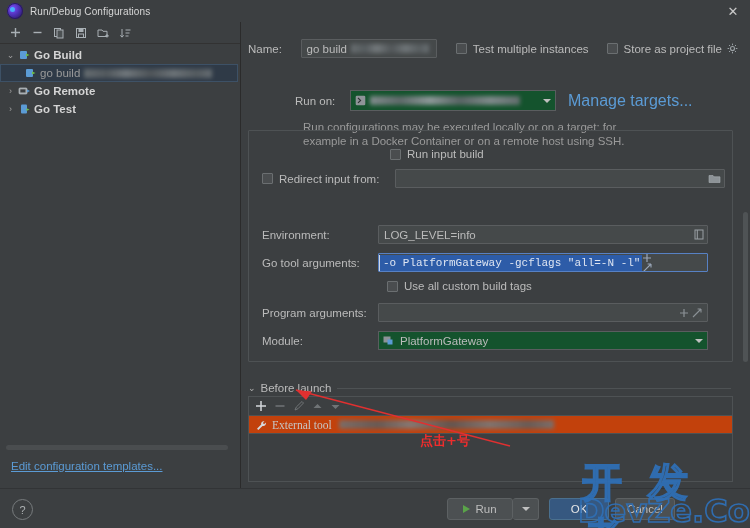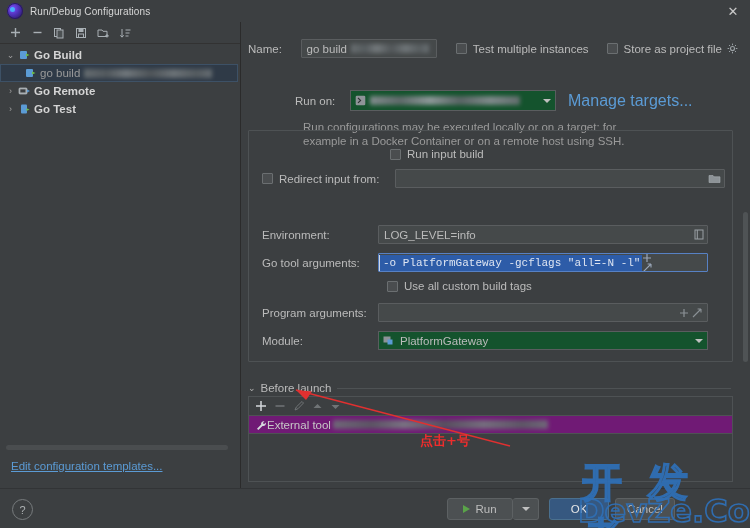--- a/index.html
+++ b/index.html
@@ -145,22 +145,22 @@
   .bl-title{color:#bbbbbb;font-size:11.5px;}
   .bl-rule{flex:1;height:1px;background:#4e5254;}
   .bl-box{
     position:absolute;left:7px;top:374px;width:483px;height:84px;
     border:1px solid #4e5254;
   }
   .bl-tb{height:18px;display:flex;align-items:center;padding-left:6px;gap:7px;}
   .bl-tb .bi{color:#b9bdc0;display:flex;align-items:center;}
   .bl-tb .bi.dis{opacity:.42;}
   .bl-item{
-    height:17px;background:#701a75;border-top:1px solid #4e5254;border-bottom:1px solid #4e5254;
-    display:flex;align-items:center;padding-left:6px;
+    height:17px;background:#c2410c;border-top:1px solid #4e5254;border-bottom:1px solid #4e5254;
+    display:flex;align-items:center;padding-left:6px;gap:5px;font-family:Liberation Serif, serif;
   }
   .bl-item .lbltxt{color:#c7c7c7;font-size:11.5px;}
 
   
   .footer{
     position:absolute;left:0;top:488px;width:750px;height:40px;
     background:#3c3f41;border-top:1px solid #323436;
   }
   .help{
     position:absolute;left:12px;top:10px;width:19px;height:19px;border-radius:50%;

